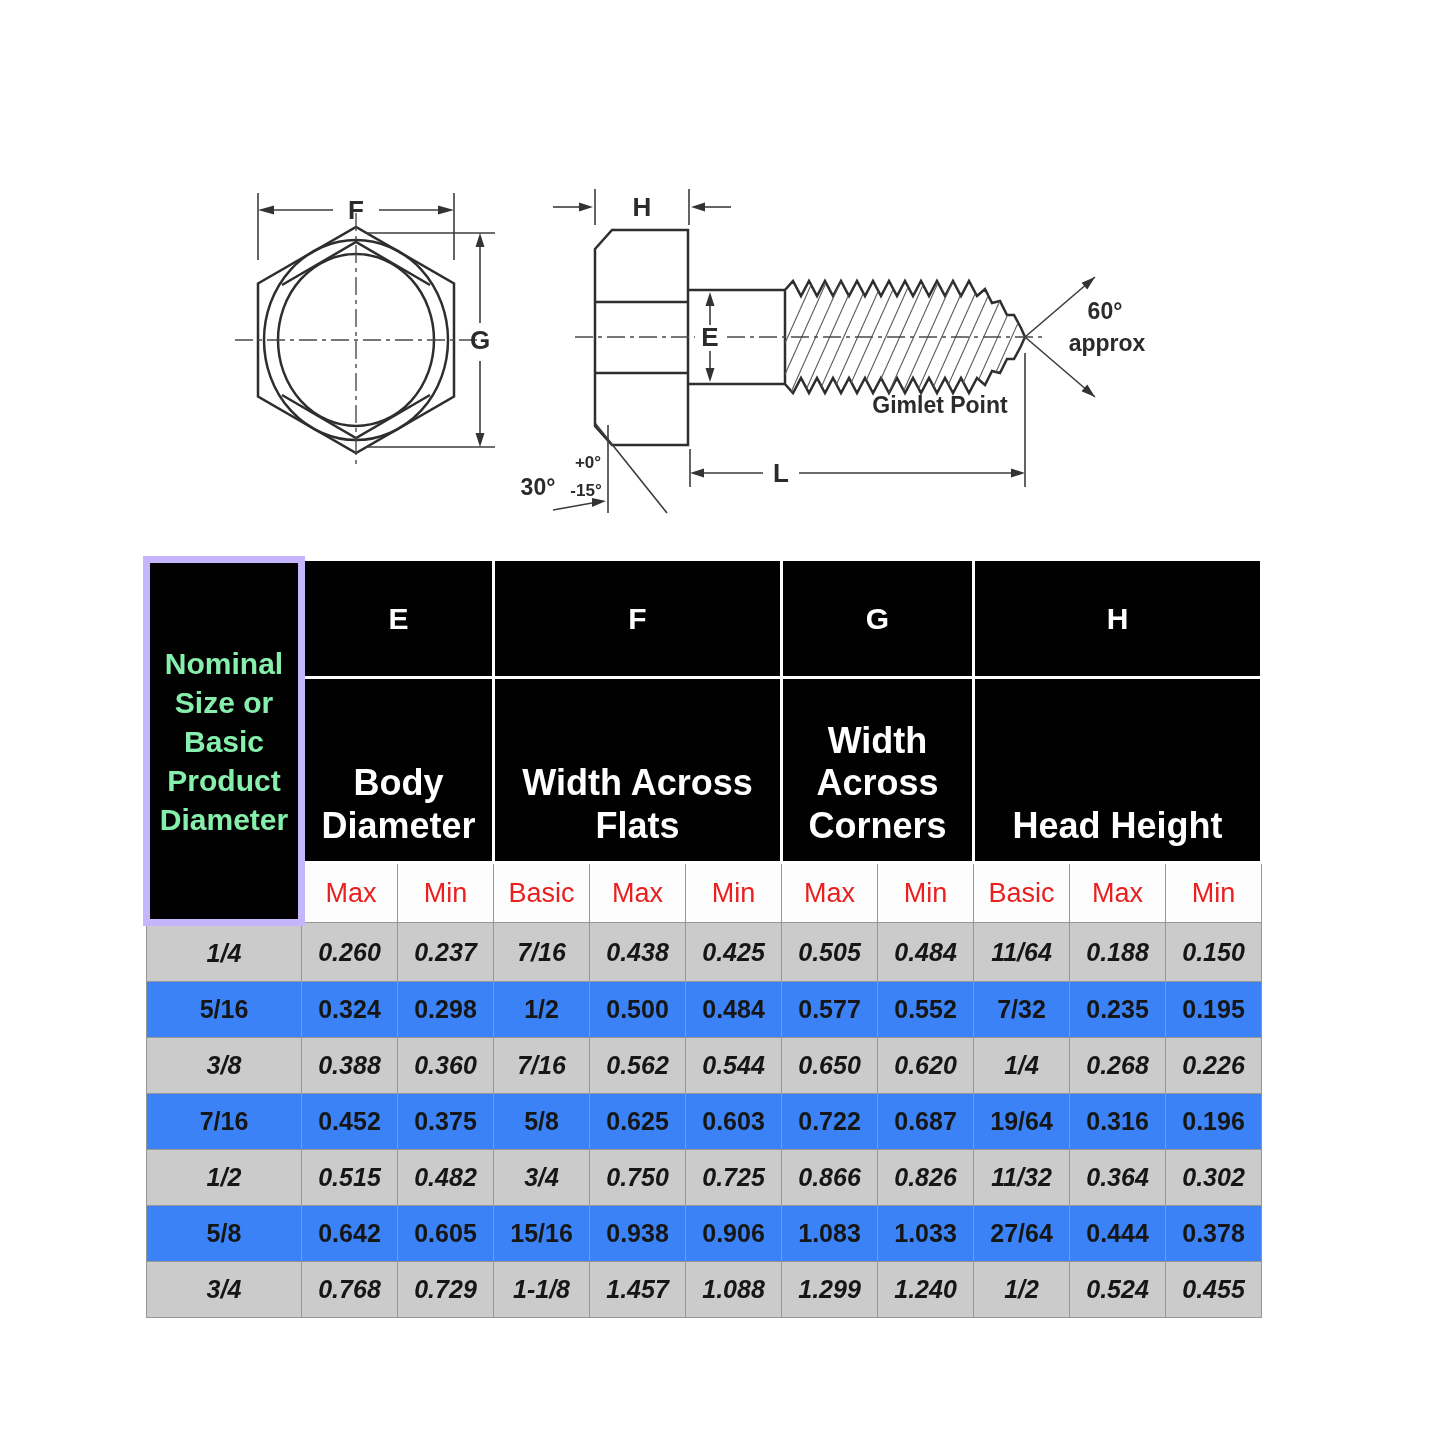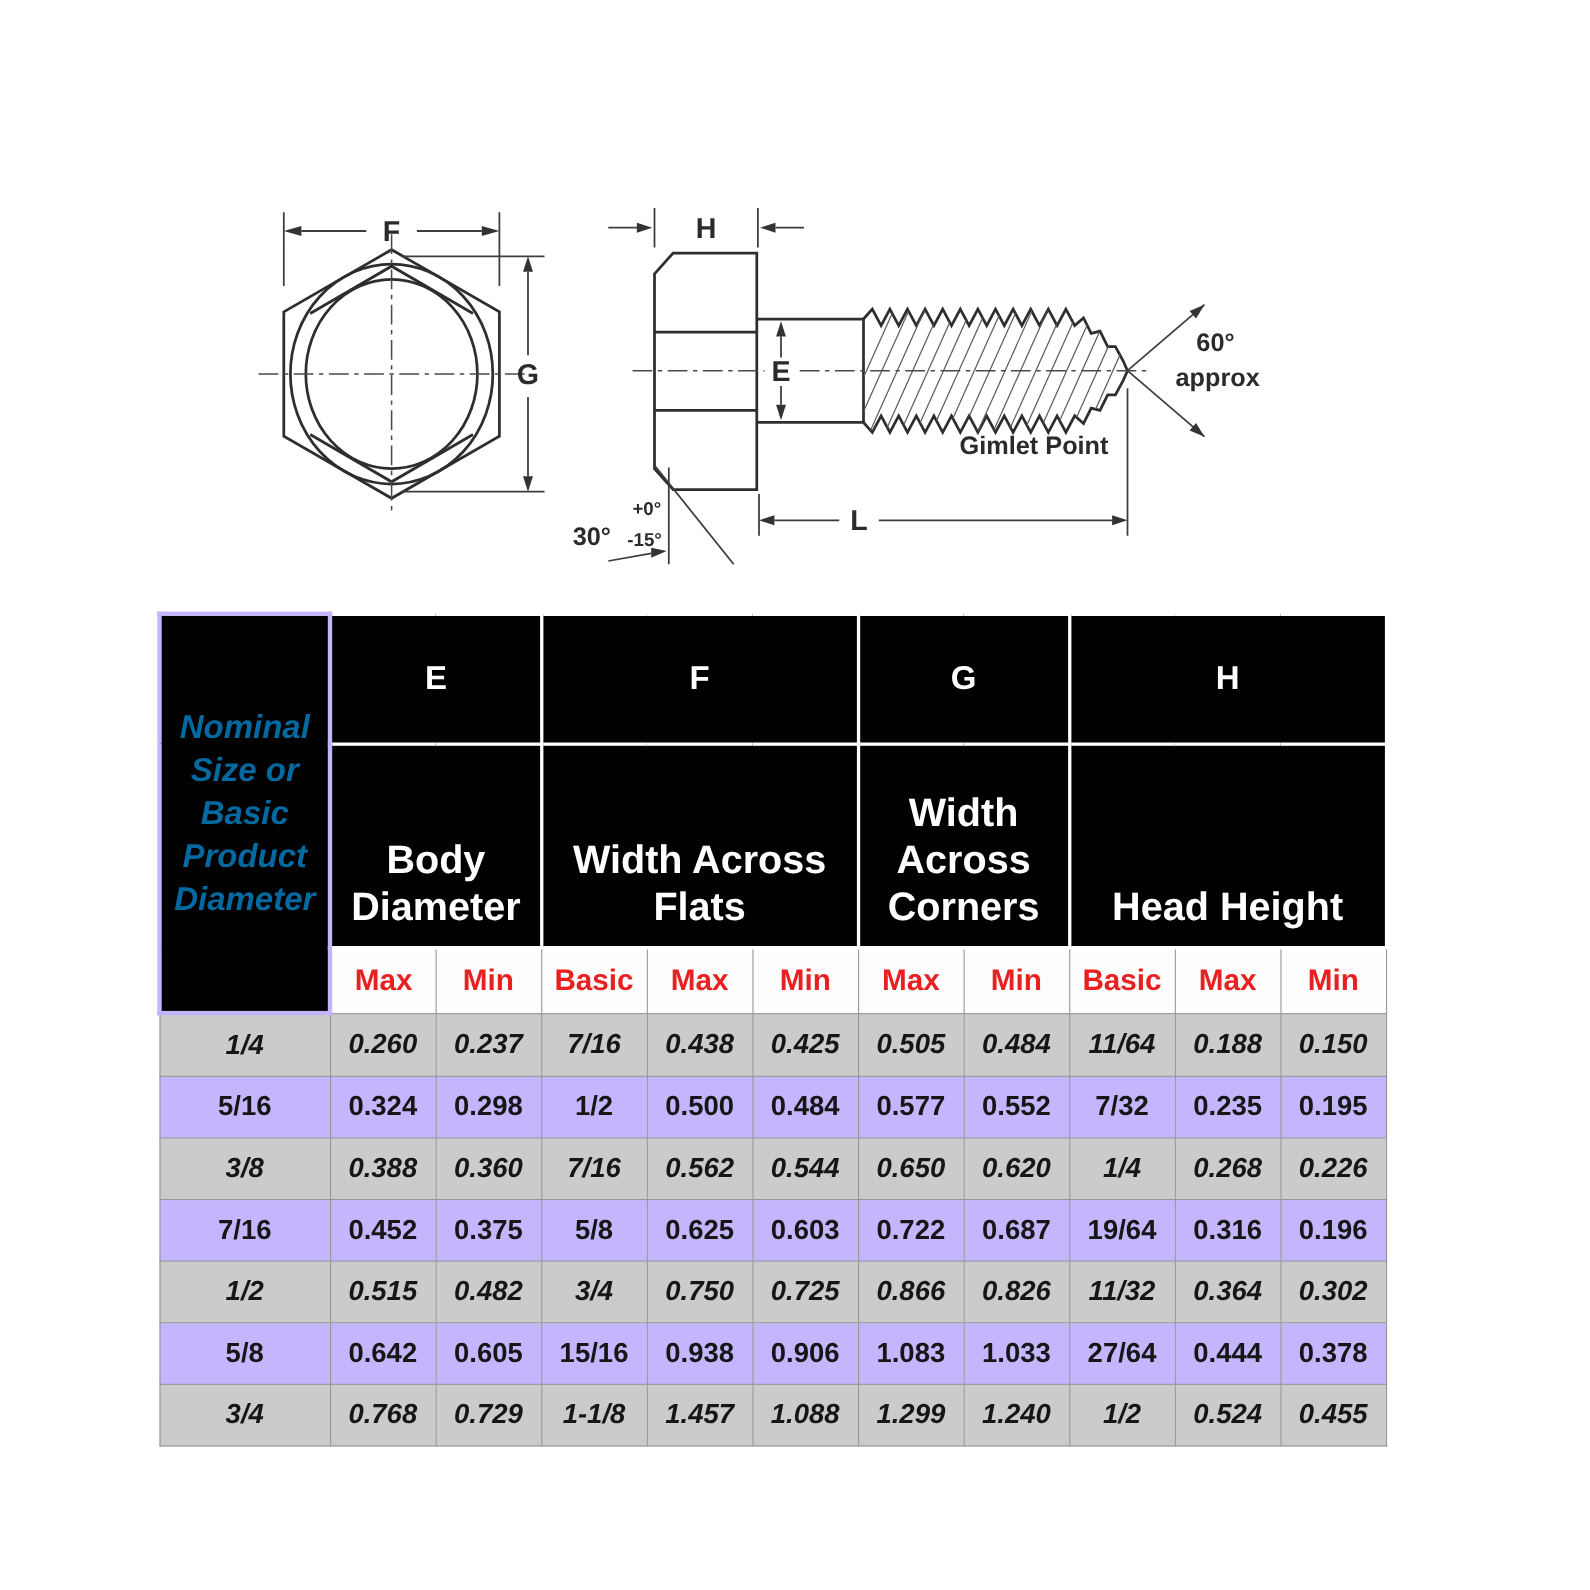--- a/index.html
+++ b/index.html
@@ -16,27 +16,27 @@
   .cl{stroke:#4a4a4a;stroke-width:1.4;fill:none;stroke-dasharray:18 5 4 5;}
   .hatch{stroke:#5a5a5a;stroke-width:1.1;}
   .ah{fill:#333;stroke:none;}
 
   table.spec{position:absolute;left:143px;top:556px;width:1115px;border-collapse:collapse;
              table-layout:fixed;}
   table.spec th,table.spec td{text-align:center;vertical-align:middle;padding:0;}
   th.blk{background:#010101;color:#fff;border:3px solid #fff;font-weight:bold;}
   tr.r-letters th{height:115px;font-size:30px;}
   tr.r-names th{height:168px;font-size:36px;vertical-align:bottom;padding-bottom:14px;line-height:1.18;}
-  th.nominal{background:#010101;color:#0369a1;border:4px solid #c4b5fd;font-weight:bold;
-             font-size:27px;line-height:1.3;vertical-align:middle;padding:0 8px;font-style:italic;}
-  tr.r-sub th{height:58px;background:#fdfdfd;color:#e8201f;font-size:27px;font-weight:bold;
+  th.nominal{background:#010101;color:#86efac;border:7px solid #c4b5fd;font-weight:bold;
+             font-size:27px;line-height:1.3;vertical-align:middle;padding:0 8px;}
+  tr.r-sub th{height:58px;background:#fdfdfd;color:#e8201f;font-size:27px;font-weight:normal;
               border:1px solid #979797;}
   tbody td{height:55px;font-size:25px;font-weight:bold;color:#161616;border:1px solid #979797;}
   tbody tr.gray td{background:#cbcbcb;font-style:italic;}
-  tbody tr.white td{background:#c4b5fd;}
+  tbody tr.white td{background:#3b82f6;}
 </style>
 </head>
 <body>
 
 <div class="page">
 
   <svg class="diagram" viewBox="0 0 1010 390">
     <defs>
       <clipPath id="threadClip">
         <path d="M590,125 L598,116 L606,131 L614,116 L622,131 L630,116 L638,131 L646,116 L654,131 L662,116 L670,131 L678,116 L686,131 L694,116 L702,131 L710,116 L718,131 L726,116 L734,131 L742,116 L750,131 L758,116 L766,131 L774,116 L782,131 L790,124 L797,138 L805,136 L812,150 L819,150 L826,163 L830,172 L826,181 L819,194 L812,194 L805,208 L797,206 L790,220 L782,213 L774,228 L766,213 L758,228 L750,213 L742,228 L734,213 L726,228 L718,213 L710,228 L702,213 L694,228 L686,213 L678,228 L670,213 L662,228 L654,213 L646,228 L638,213 L630,228 L622,213 L614,228 L606,213 L598,228 L590,219 Z"></path>

